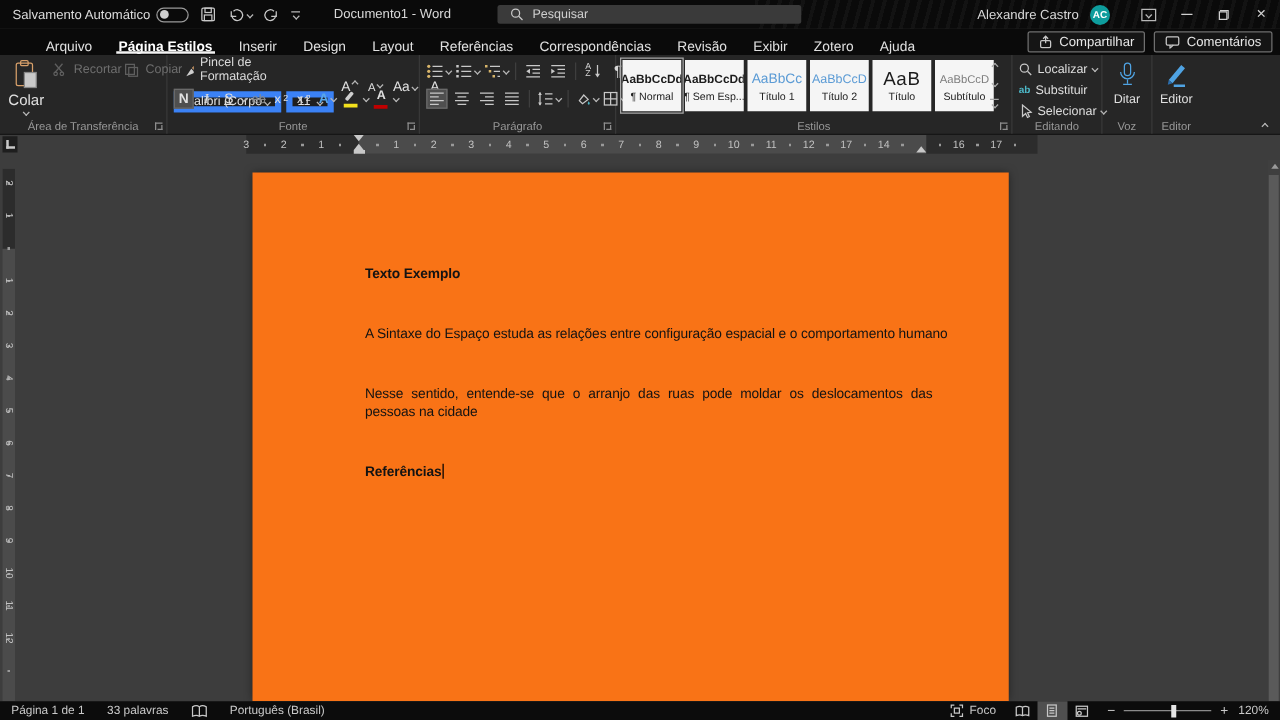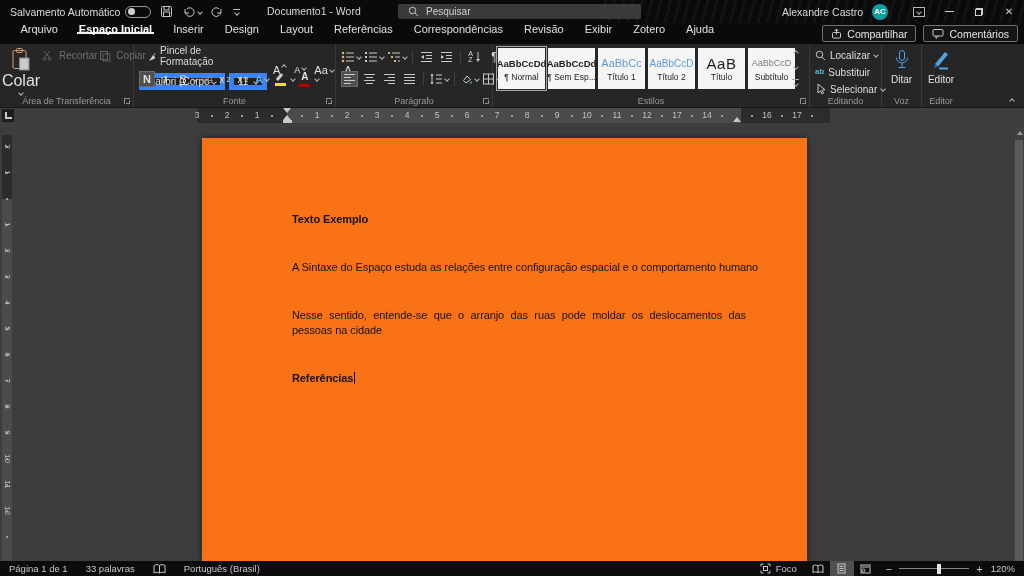--- a/index.html
+++ b/index.html
@@ -31,21 +31,21 @@
   .restore i.b { left:0; bottom:0; background:#0a0a0a; }
   .restore i.t { right:0; top:0; }
   .ribopt { width:12px; height:10px; border:1px solid #b8b8b8; display:flex; align-items:flex-end; justify-content:center; }
 
   .chv { display:inline-block; width:4px; height:4px; border-right:1px solid #b8b8b8;
          border-bottom:1px solid #b8b8b8; transform:rotate(45deg); flex:none; }
   .chv.up { transform:rotate(-135deg); }
 
   
   .tabsrow { position:absolute; top:23px; left:0; right:0; height:21px; background:#0a0a0a;
-             display:flex; align-items:flex-start; padding-left:10px; }
+             display:flex; align-items:flex-end; padding-left:26px; }
   .tab { display:flex; align-items:center; padding:0 10.5px; font-size:11px; color:#e0e0e0; position:relative; }
   .tab.active { font-weight:bold; color:#fff; }
   .tab.active::after { content:""; position:absolute; left:9px; right:9px; bottom:1px; height:2px; background:#f2f2f2; }
   .tabactions { position:absolute; right:6px; top:2px; display:flex; gap:7px; }
   .actionbtn { height:17px; border:1px solid #6f6f6f; border-radius:2px; background:#151515; color:#e6e6e6;
                font-size:10.5px; display:flex; align-items:center; gap:5px; padding:0 8px; }
 
   
   .ribbon { position:absolute; top:44px; left:0; right:0; height:64px; background:#262626;
             border-bottom:1px solid #161616; display:flex; color:#d6d6d6; }
@@ -53,21 +53,21 @@
   .glabel { position:absolute; bottom:1px; left:0; right:0; text-align:center; font-size:9px; color:#989898; white-space:nowrap; }
   .lnch { position:absolute; right:3px; bottom:3px; width:6px; height:6px;
           border-left:1px solid #8e8e8e; border-top:1px solid #8e8e8e; }
   .lnch::after { content:""; position:absolute; right:0px; bottom:0px; width:3px; height:3px;
                  border-right:1px solid #8e8e8e; border-bottom:1px solid #8e8e8e; }
 
   
   .g-clip { width:134px; }
   .bigbtn { position:absolute; display:flex; flex-direction:column; align-items:center; justify-content:flex-start; }
   .paste { left:3px; top:3px; width:36px; height:48px; gap:1px; }
-  .bigbtn .blabel { font-size:16px; color:#e0e0e0; }
+  .bigbtn .blabel { font-size:12px; color:#e0e0e0; }
   .clipcol { position:absolute; left:42px; top:4px; display:flex; flex-direction:row; gap:2px; }
   .smallbtn { display:flex; align-items:center; gap:5px; height:15px; font-size:10px; color:#dadada; }
   .smallbtn.disabled { color:#6e6e6e; }
   .smallbtn.disabled svg * { stroke:#5f5f5f; }
 
   
   .g-font { width:202px; }
   .frow1 { position:absolute; left:5px; top:5px; display:flex; align-items:center; gap:4px; }
   .frow2 { position:absolute; left:5px; top:27px; display:flex; align-items:center; gap:2px; }
   .selbox { height:17px; background:#1f1f1f; border:5px solid #3b82f6; display:flex; align-items:center;
@@ -245,21 +245,21 @@
             <i class="b"></i>
           </span>
         </span>
       <span class="winbtn">✕</span>
     </div>
   </div>
 
   <div class="tabsrow">
     <div id="tabs" style="display:flex;">
         <span class="tab">Arquivo</span>
-        <span class="tab active">Espaço Inicial</span>
+        <span class="tab active">Página Estilos</span>
         <span class="tab">Inserir</span>
         <span class="tab">Design</span>
         <span class="tab">Layout</span>
         <span class="tab">Referências</span>
         <span class="tab">Correspondências</span>
         <span class="tab">Revisão</span>
         <span class="tab">Exibir</span>
         <span class="tab">Zotero</span>
         <span class="tab">Ajuda</span>
       </div>

